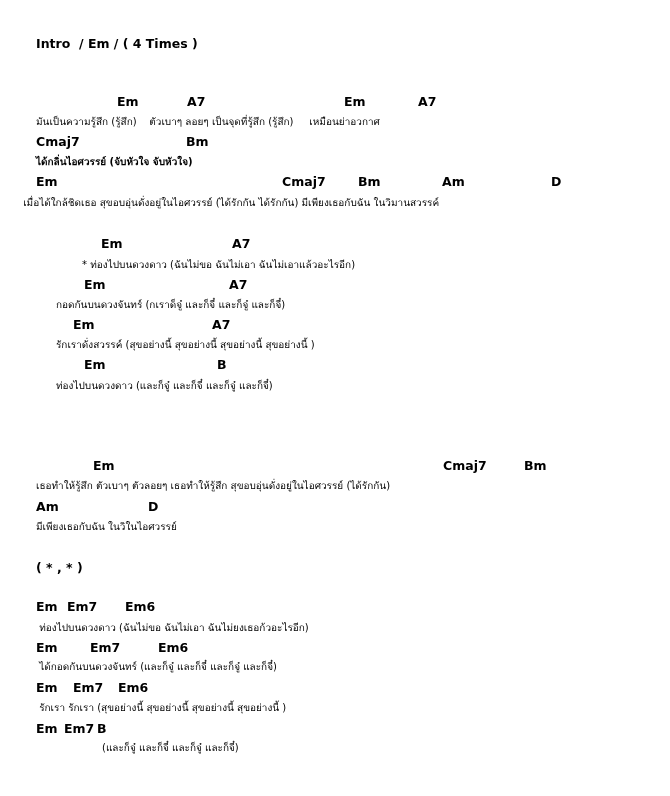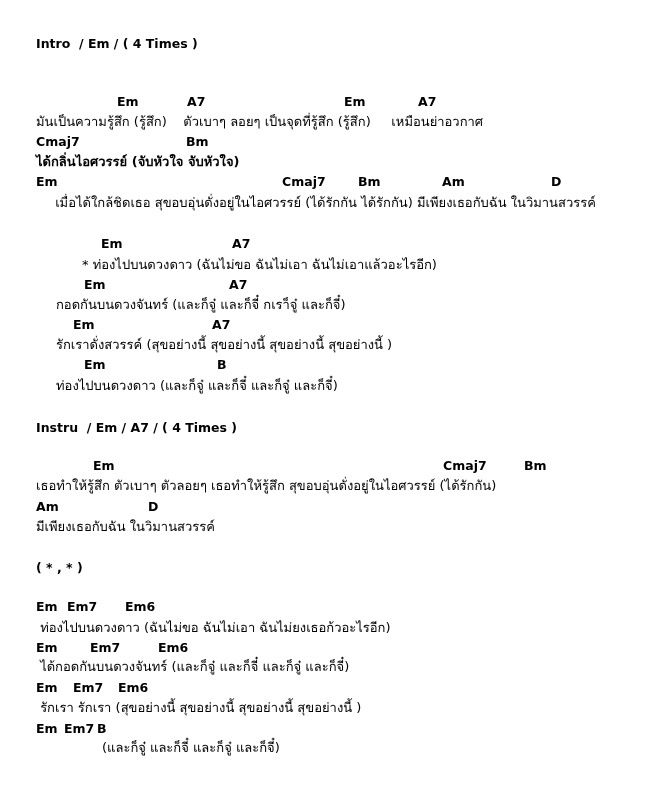--- a/index.html
+++ b/index.html
@@ -29,21 +29,21 @@
       font-size: 13px;
       line-height: 16px;
       height: 16px;
     }
     .chord {
       font-weight: bold;
       font-size: 12.5px;
     }
     .lyric {
       font-weight: normal;
-      font-size: 13px;
+      font-size: 10px;
     }
     .section {
       font-weight: bold;
       font-size: 12.5px;
     }
     .ch {
       position: absolute;
       top: 0;
     }
   </style>
@@ -68,60 +68,59 @@
   </div>
   <div class="ln lyric" style="left:36px; top:154px;font-weight:bold;">ได้กลิ่นไอศวรรย์ (จับหัวใจ จับหัวใจ)</div>
 
   <div class="ln chord" style="left:0; top:174px; width:670px;">
     <span class="ch" style="left:36px;">Em</span>
     <span class="ch" style="left:282px;">Cmaj7</span>
     <span class="ch" style="left:358px;">Bm</span>
     <span class="ch" style="left:442px;">Am</span>
     <span class="ch" style="left:551px;">D</span>
   </div>
-  <div class="ln lyric" style="left:51px; top:195px;text-align:right;"> เมื่อได้ใกล้ชิดเธอ สุขอบอุ่นดั่งอยู่ในไอศวรรย์ (ได้รักกัน ได้รักกัน) มีเพียงเธอกับฉัน ในวิมานสวรรค์</div>
+  <div class="ln lyric" style="left:20px; top:195px;text-align:right;"> เมื่อได้ใกล้ชิดเธอ สุขอบอุ่นดั่งอยู่ในไอศวรรย์ (ได้รักกัน ได้รักกัน) มีเพียงเธอกับฉัน ในวิมานสวรรค์</div>
 
   <div class="ln chord" style="left:0; top:236px; width:670px;">
     <span class="ch" style="left:101px;">Em</span>
     <span class="ch" style="left:232px;">A7</span>
   </div>
   <div class="ln lyric" style="left:56px; top:257px;margin-left:26px;">* ท่องไปบนดวงดาว (ฉันไม่ขอ ฉันไม่เอา ฉันไม่เอาแล้วอะไรอีก)</div>
 
   <div class="ln chord" style="left:0; top:277px; width:670px;">
     <span class="ch" style="left:84px;">Em</span>
     <span class="ch" style="left:229px;">A7</span>
   </div>
-  <div class="ln lyric" style="left:56px; top:297px;">กอดกันบนดวงจันทร์ (และก็จู๋ และก็จี๋ กเรา็จู๋ และก็จี๋)</div>
+  <div class="ln lyric" style="left:56px; top:297px;">กอดกันบนดวงจันทร์ (กเราด็จู๋ และก็จี๋ และก็จู๋ และก็จี๋)</div>
 
   <div class="ln chord" style="left:0; top:317px; width:670px;">
     <span class="ch" style="left:73px;">Em</span>
     <span class="ch" style="left:212px;">A7</span>
   </div>
   <div class="ln lyric" style="left:56px; top:337px;text-align:center;">รักเราดั่งสวรรค์ (สุขอย่างนี้ สุขอย่างนี้ สุขอย่างนี้ สุขอย่างนี้ )</div>
 
   <div class="ln chord" style="left:0; top:357px; width:670px;">
     <span class="ch" style="left:84px;">Em</span>
     <span class="ch" style="left:217px;">B</span>
   </div>
   <div class="ln lyric" style="left:56px; top:378px;">ท่องไปบนดวงดาว (และก็จู๋ และก็จี๋ และก็จู๋ และก็จี๋)</div>
 
-  <div class="ln section" style="left:36px; top:420px;">Instru  / Em / A7 / ( 4 Times )</div>
 
   <div class="ln chord" style="left:0; top:458px; width:670px;">
     <span class="ch" style="left:93px;">Em</span>
     <span class="ch" style="left:443px;">Cmaj7</span>
     <span class="ch" style="left:524px;">Bm</span>
   </div>
   <div class="ln lyric" style="left:36px; top:478px;">เธอทำให้รู้สึก ตัวเบาๆ ตัวลอยๆ เธอทำให้รู้สึก สุขอบอุ่นดั่งอยู่ในไอศวรรย์ (ได้รักกัน)</div>
 
   <div class="ln chord" style="left:0; top:499px; width:670px;">
     <span class="ch" style="left:36px;">Am</span>
     <span class="ch" style="left:148px;">D</span>
   </div>
-  <div class="ln lyric" style="left:36px; top:519px;">มีเพียงเธอกับฉัน ในวิมานสวรรค์</div>
+  <div class="ln lyric" style="left:36px; top:519px;">มีเพียงเธอกับฉัน ในวิในไอศวรรย์</div>
 
   <div class="ln section" style="left:36px; top:560px;">( * , * )</div>
 
   <div class="ln chord" style="left:0; top:599px; width:670px;">
     <span class="ch" style="left:36px;">Em</span>
     <span class="ch" style="left:67px;">Em7</span>
     <span class="ch" style="left:125px;">Em6</span>
   </div>
   <div class="ln lyric" style="left:36px; top:620px;"> ท่องไปบนดวงดาว (ฉันไม่ขอ ฉันไม่เอา ฉันไม่ยงเธอก้วอะไรอีก)</div>
 

